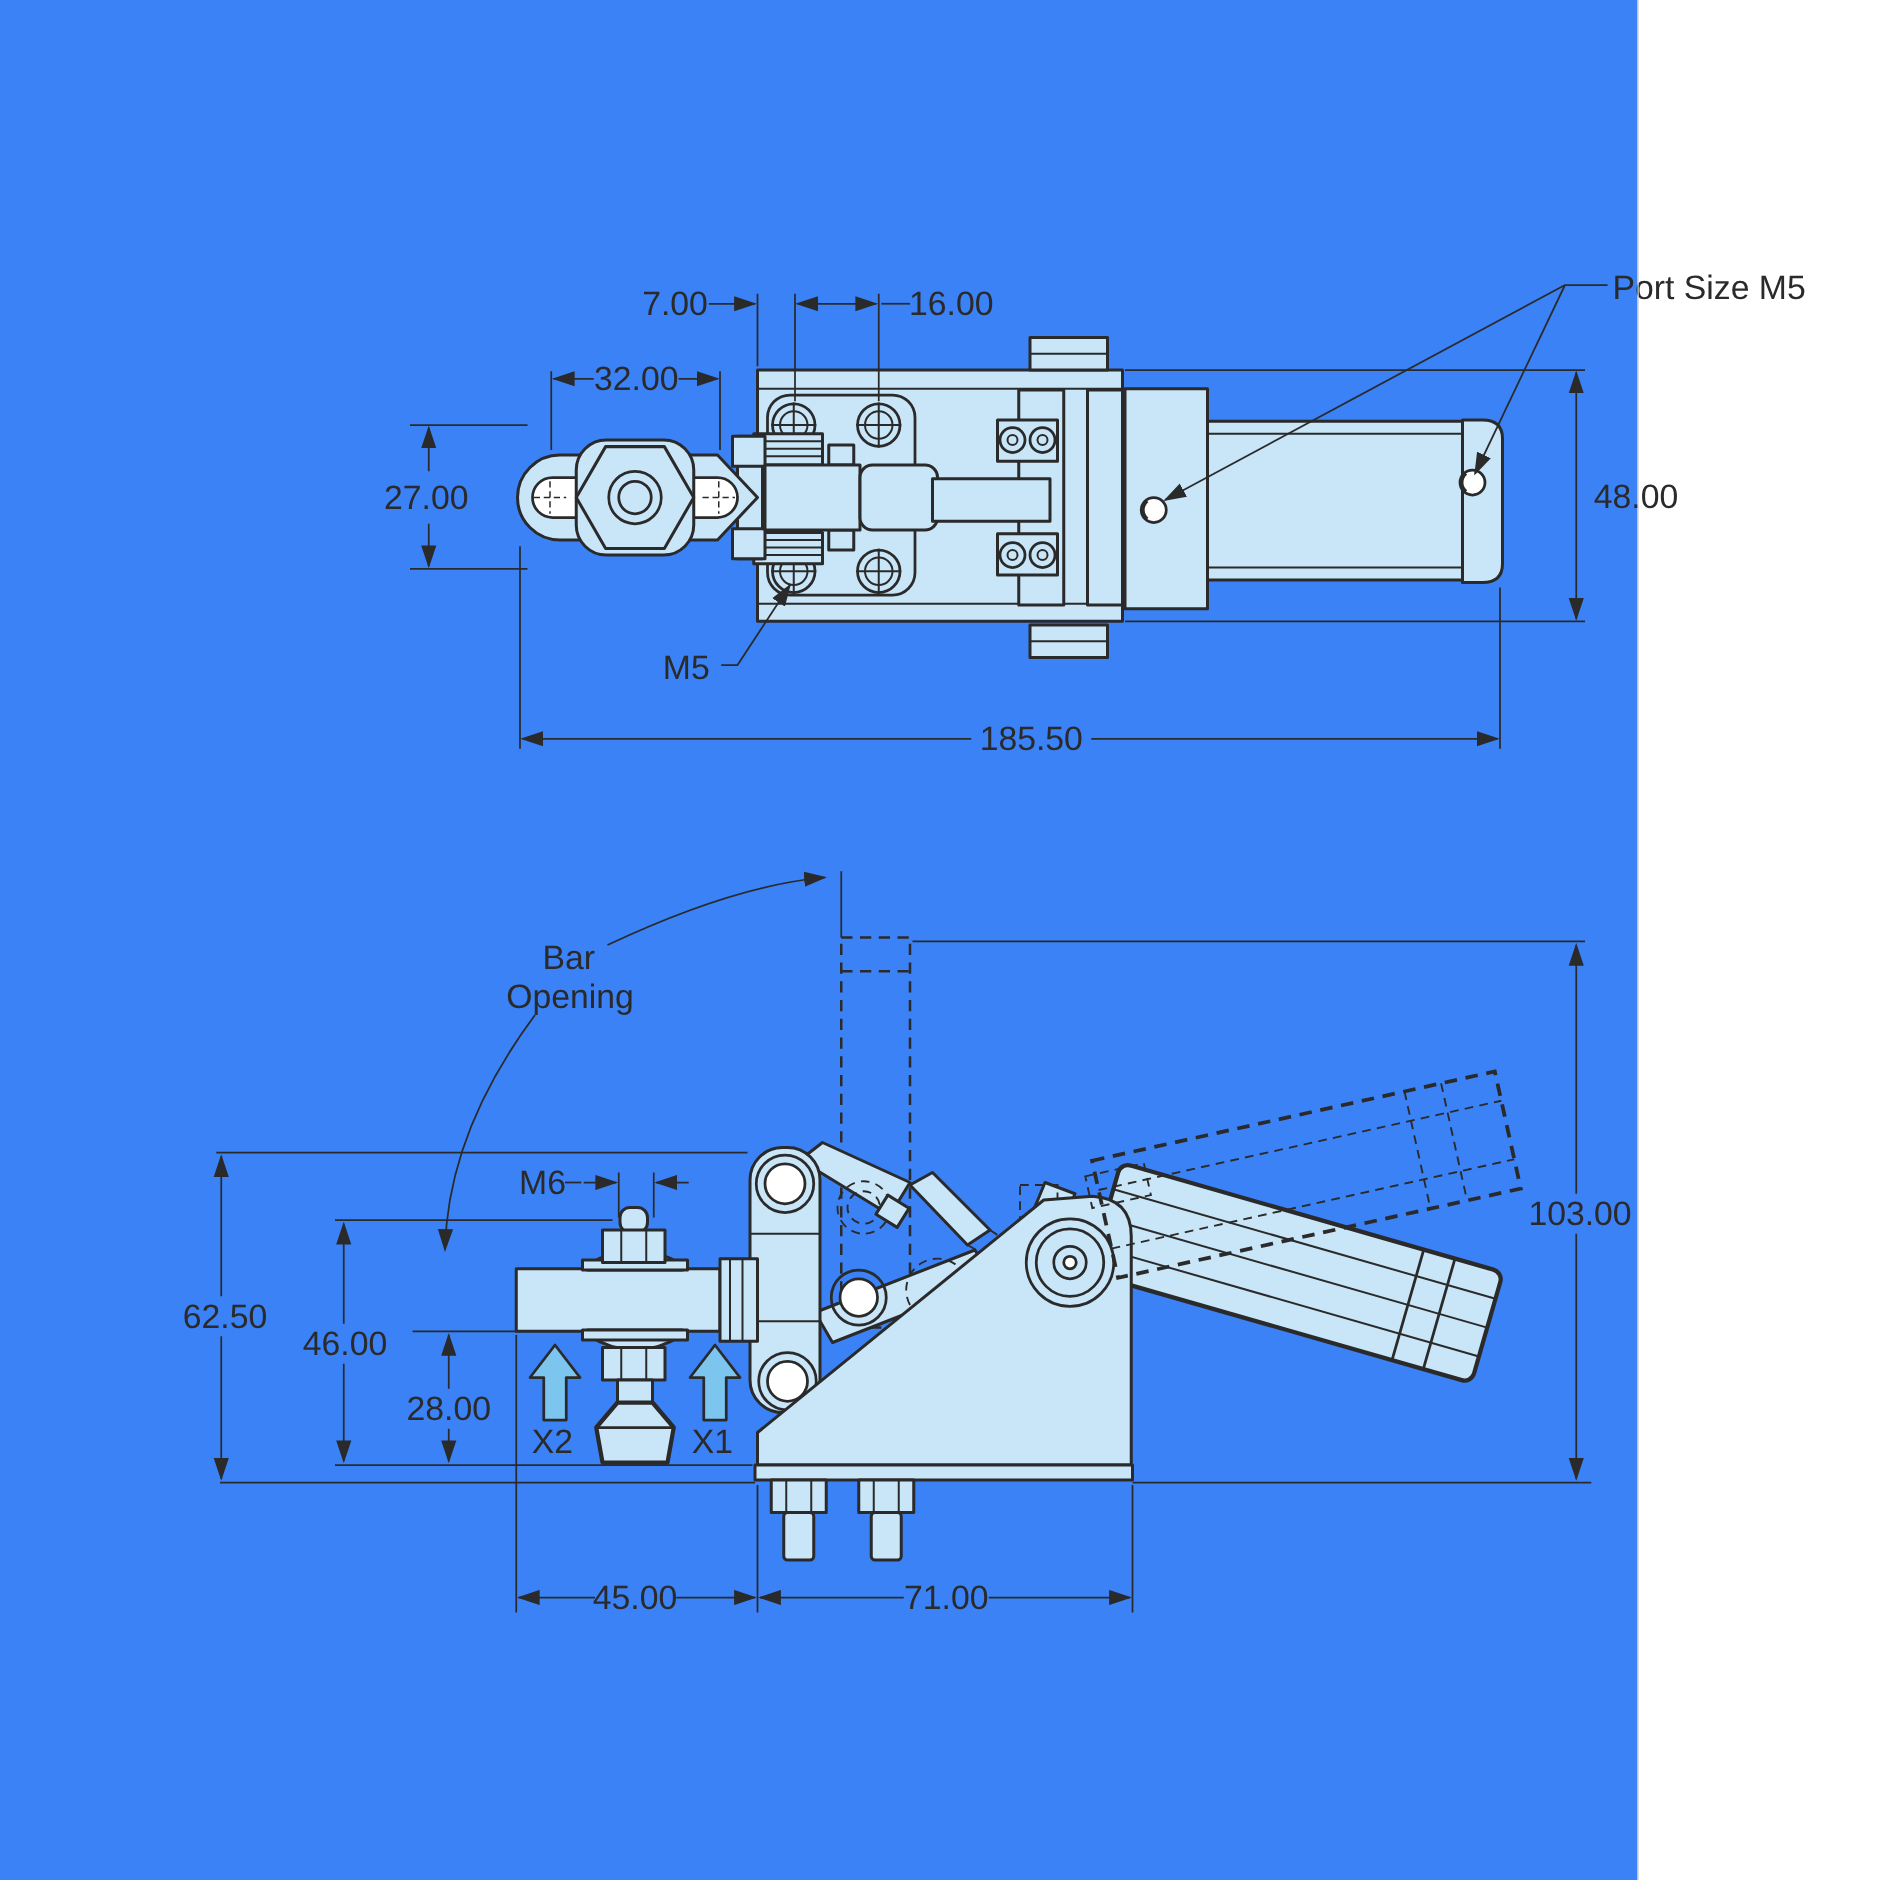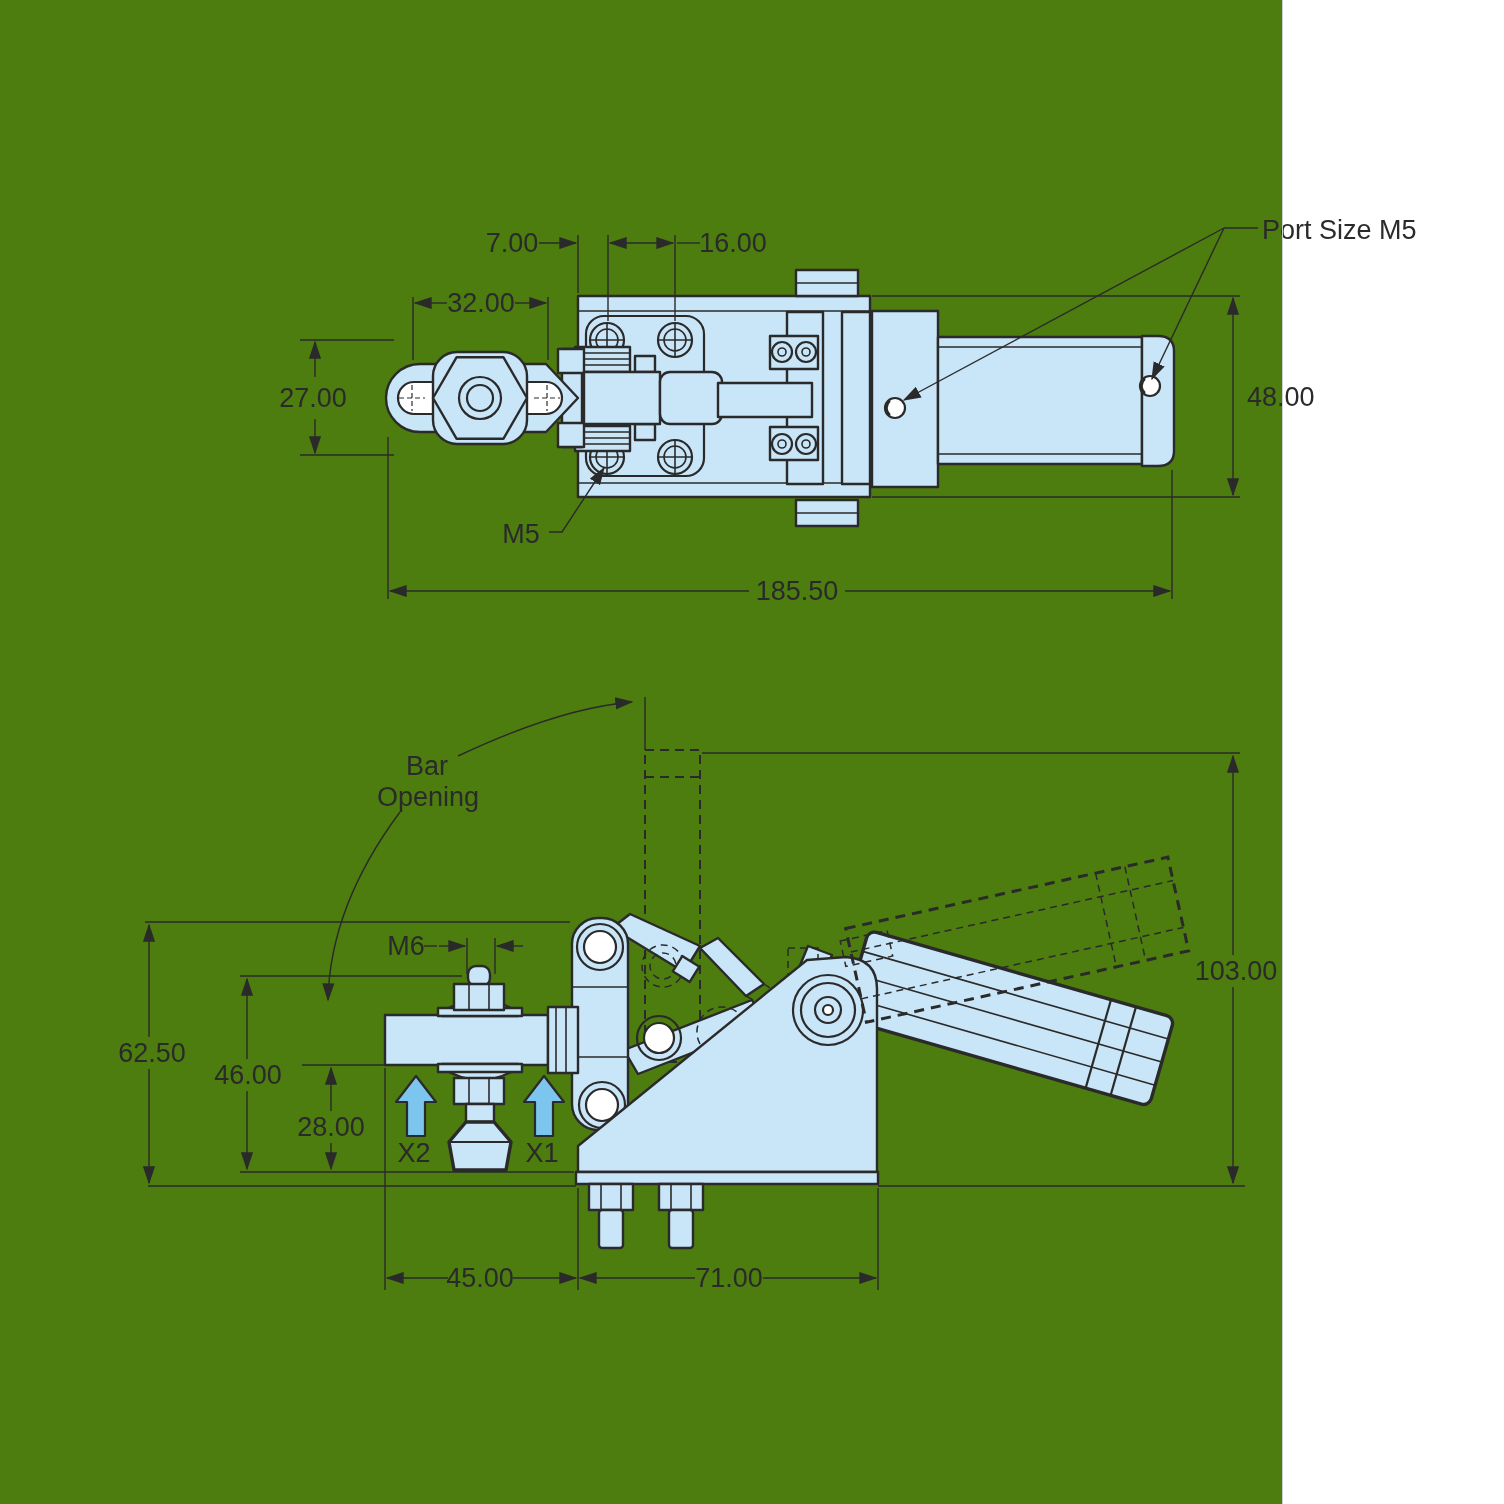--- a/index.html
+++ b/index.html
@@ -1,16 +1,16 @@
 <!DOCTYPE html>
 <html><head>
 <meta charset="utf-8">
 <style>
   html,body{margin:0;padding:0;background:#fff;}
-  .canvas{position:relative;width:1282px;height:1504px;background:#4d7c0f;outline:1px solid #cfcfcf;font-family:"Liberation Sans",sans-serif;}
+  .canvas{position:relative;width:1282px;height:1504px;background:#3b82f6;outline:1px solid #cfcfcf;font-family:"Liberation Sans",sans-serif;padding-left:28px;}
   svg{display:block}
   .part{fill:#c9e5f8;stroke:#2a2a2a;stroke-width:2.4;stroke-linejoin:round;}
   .part-heavy{fill:#c9e5f8;stroke:#2a2a2a;stroke-width:3.4;stroke-linejoin:round;}
   .white{fill:#ffffff;stroke:#2a2a2a;stroke-width:2.2;}
   .edge{stroke:#2a2a2a;stroke-width:1.6;fill:none;}
   .edge2{stroke:#2a2a2a;stroke-width:2.2;fill:none;}
   .hid{stroke:#2a2a2a;stroke-width:2;fill:none;stroke-dasharray:9 6;}
   .hid-thin{stroke:#2a2a2a;stroke-width:1.5;fill:none;stroke-dasharray:7 5;}
   .hid-heavy{stroke:#2a2a2a;stroke-width:3;fill:none;stroke-dasharray:10 7;}
   .dim{stroke:#2a2a2a;stroke-width:1.4;fill:none;}

